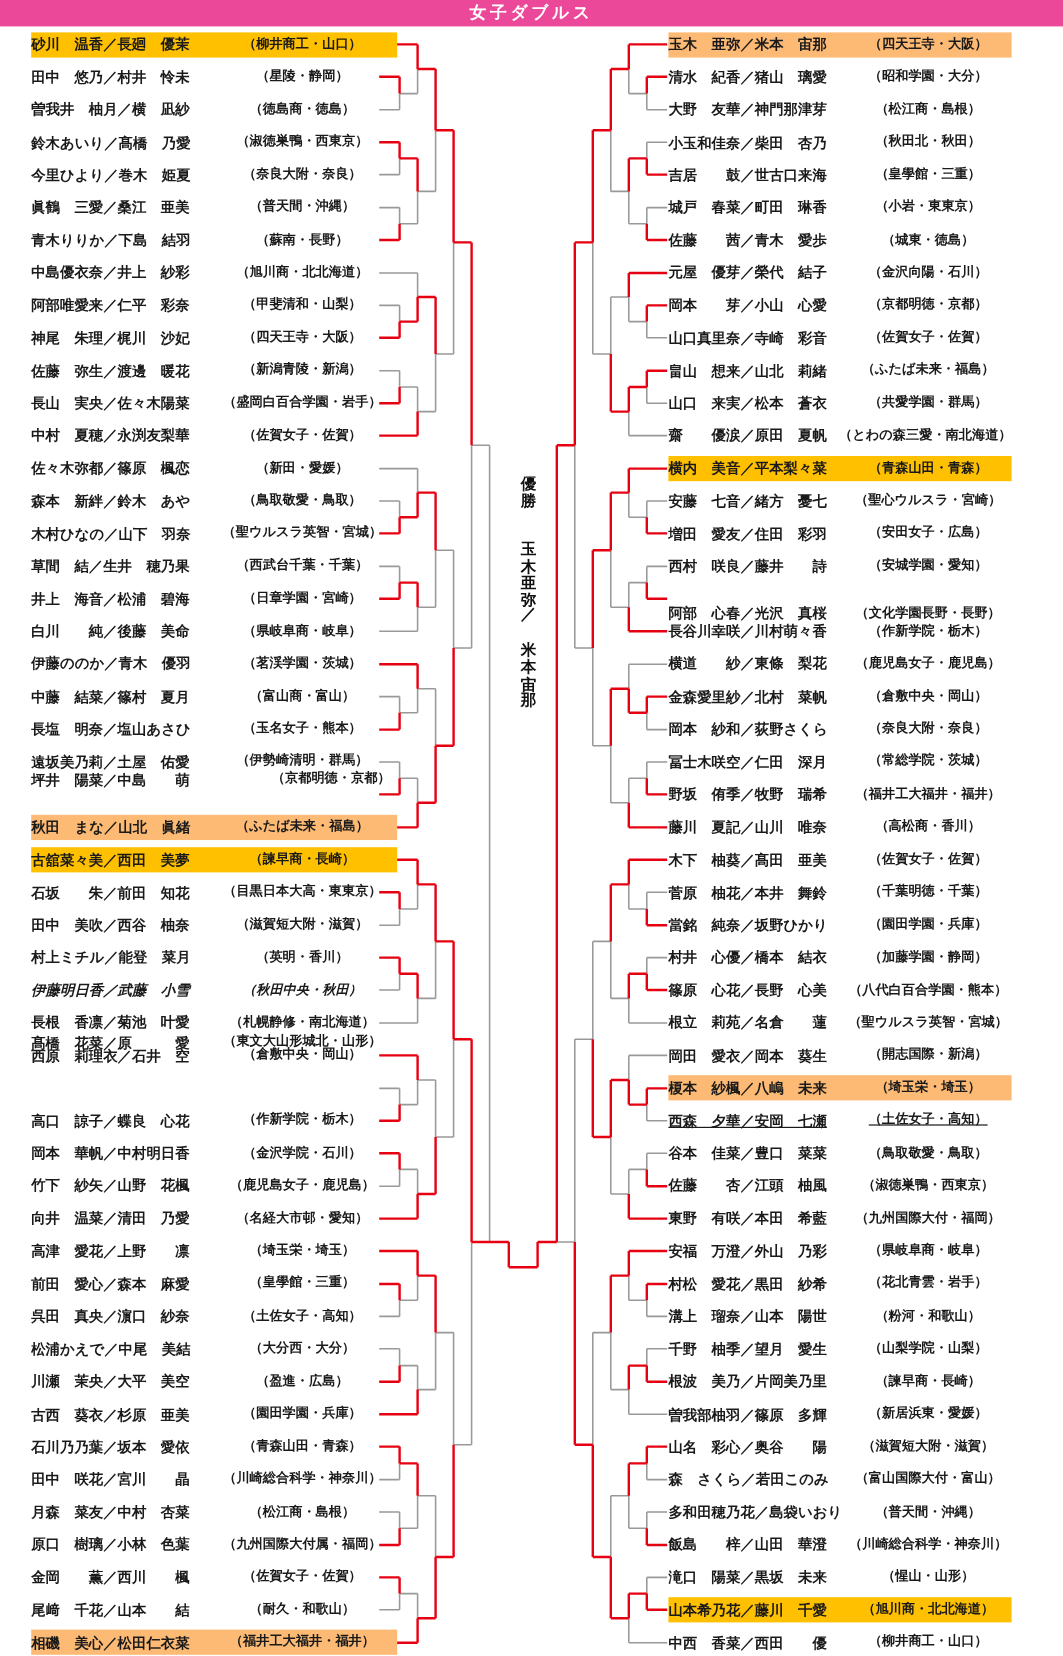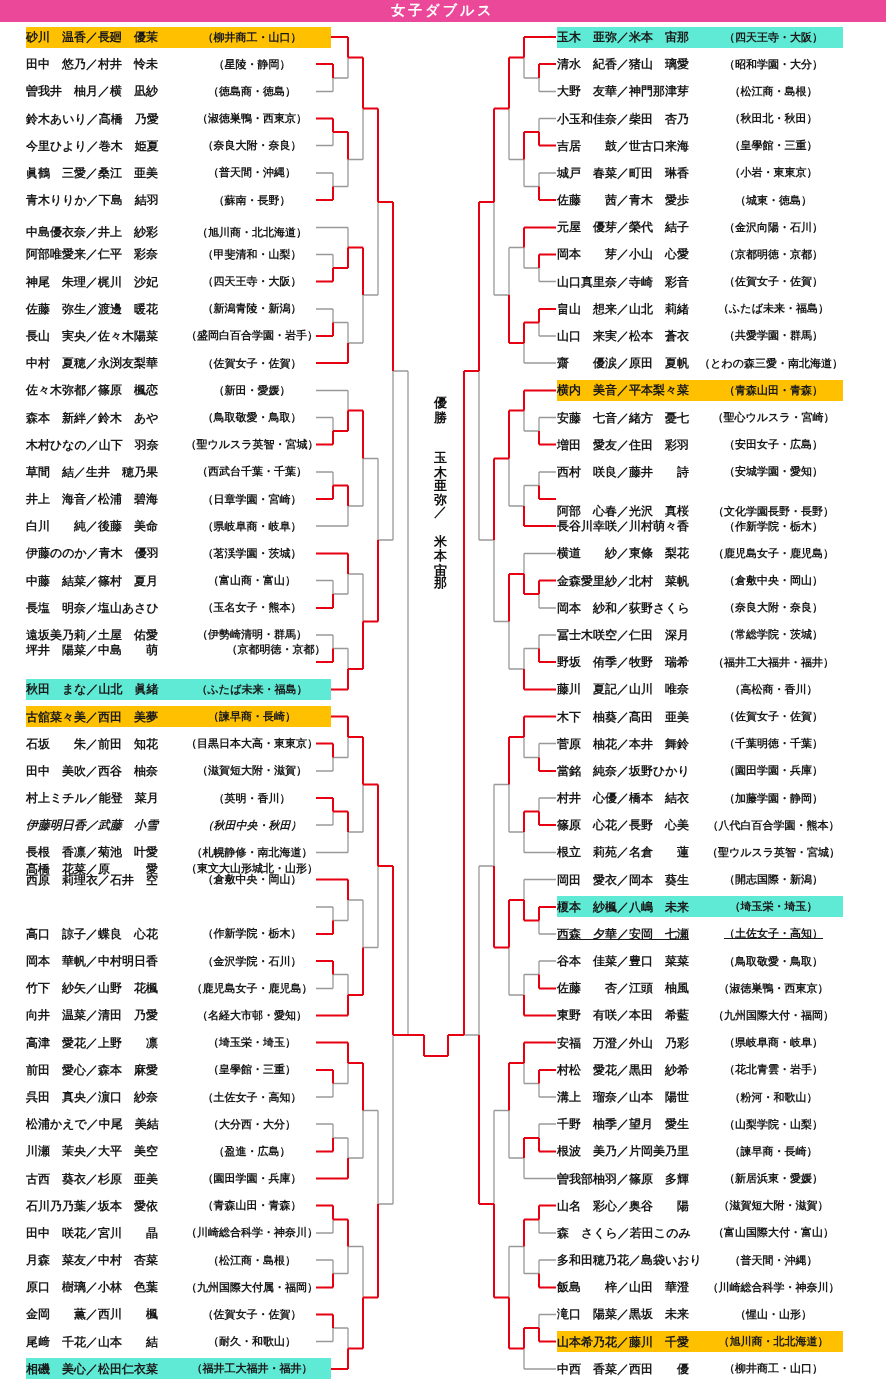--- a/index.html
+++ b/index.html
@@ -15,21 +15,21 @@
   #lines{position:absolute;top:0;left:0;pointer-events:none;}
   .team-row{
     position:absolute;height:21px;display:flex;align-items:center;
     font-weight:bold;color:#1a1a1a;line-height:1;
   }
   .team-row.L{left:26px;width:305px;}
   .team-row.R{left:557px;width:286px;}
   .t-names{font-size:12px;width:147px;white-space:nowrap;}
   .t-school{font-size:11px;flex:1;text-align:center;white-space:nowrap;}
   .hl-orange{background:#ffc000;}
-  .hl-yellow{background:#5eead4;}
+  .hl-yellow{background:#fdba74;}
   .champion{
     position:absolute;left:423px;top:386px;width:26px;height:340px;
     writing-mode:vertical-rl;text-orientation:mixed;
     font-size:13px;font-weight:bold;letter-spacing:14px;color:#111;
   }
 </style>
 </head>
 <body>
 
 <div class="header" style="background: #ec4899;">
@@ -63,21 +63,21 @@
       <span class="t-school">（奈良大附・奈良）</span>
     </div>
     <div class="team-row L" style="top: 162.4px;">
       <span class="t-names">眞鶴　三愛／桑江　亜美</span>
       <span class="t-school">（普天間・沖縄）</span>
     </div>
     <div class="team-row L" style="top: 189.58px;">
       <span class="t-names">青木りりか／下島　結羽</span>
       <span class="t-school">（蘇南・長野）</span>
     </div>
-    <div class="team-row L" style="top: 216.76px; align-items: flex-end;">
+    <div class="team-row L" style="top: 216.76px;">
       <span class="t-names">中島優衣奈／井上　紗彩</span>
       <span class="t-school">（旭川商・北北海道）</span>
     </div>
     <div class="team-row L" style="top: 243.94px;">
       <span class="t-names">阿部唯愛来／仁平　彩奈</span>
       <span class="t-school">（甲斐清和・山梨）</span>
     </div>
     <div class="team-row L" style="top: 271.12px;">
       <span class="t-names">神尾　朱理／梶川　沙妃</span>
       <span class="t-school">（四天王寺・大阪）</span>

